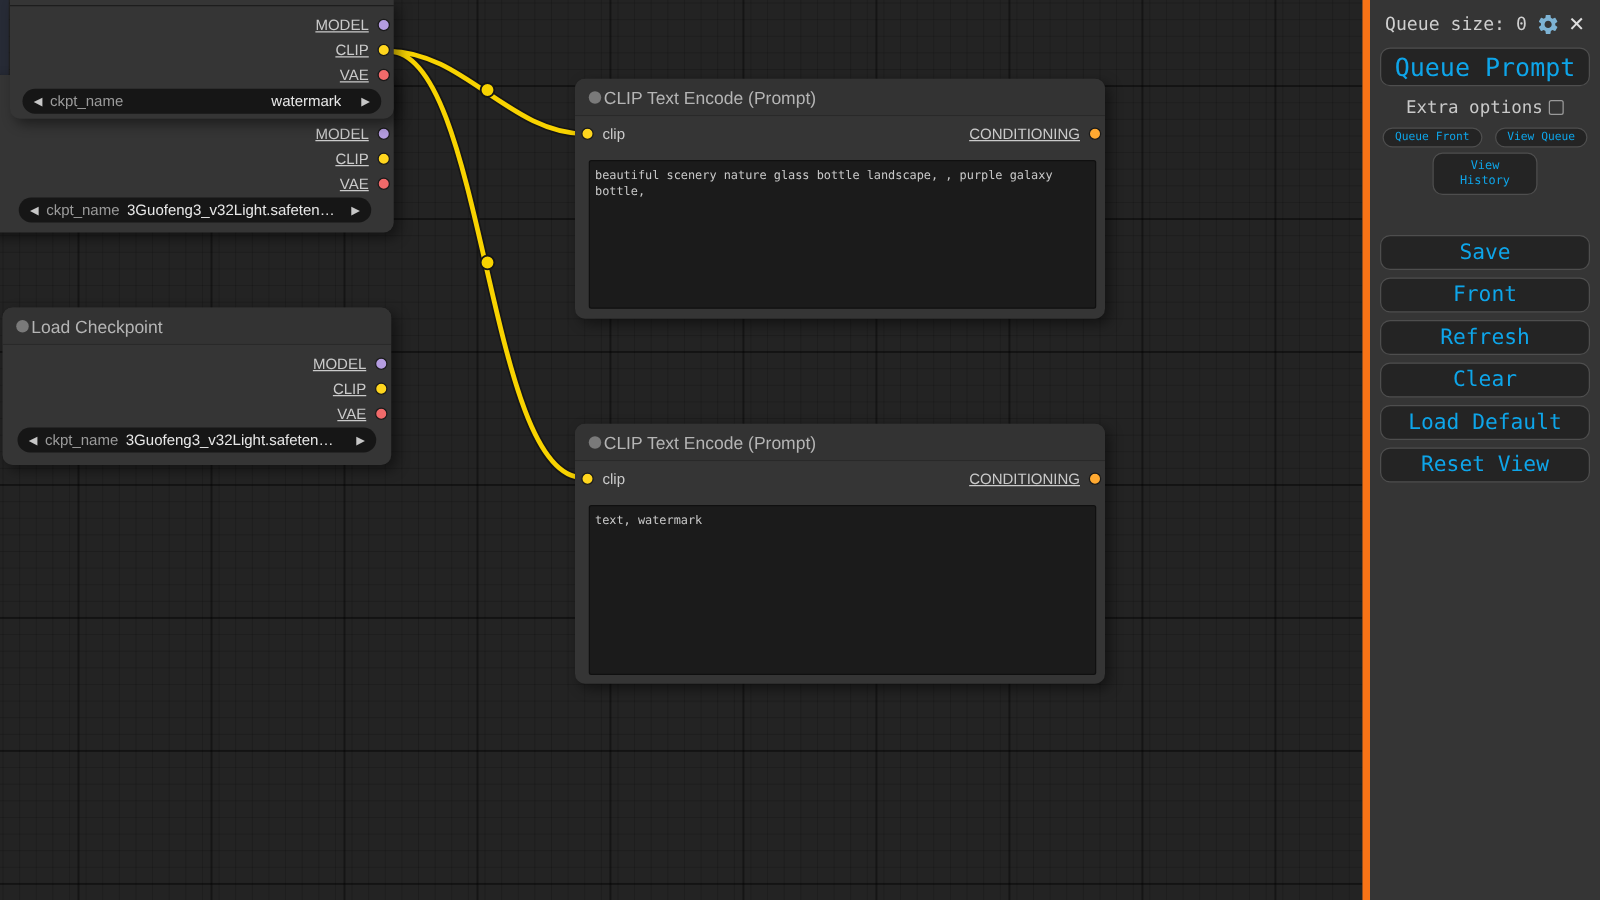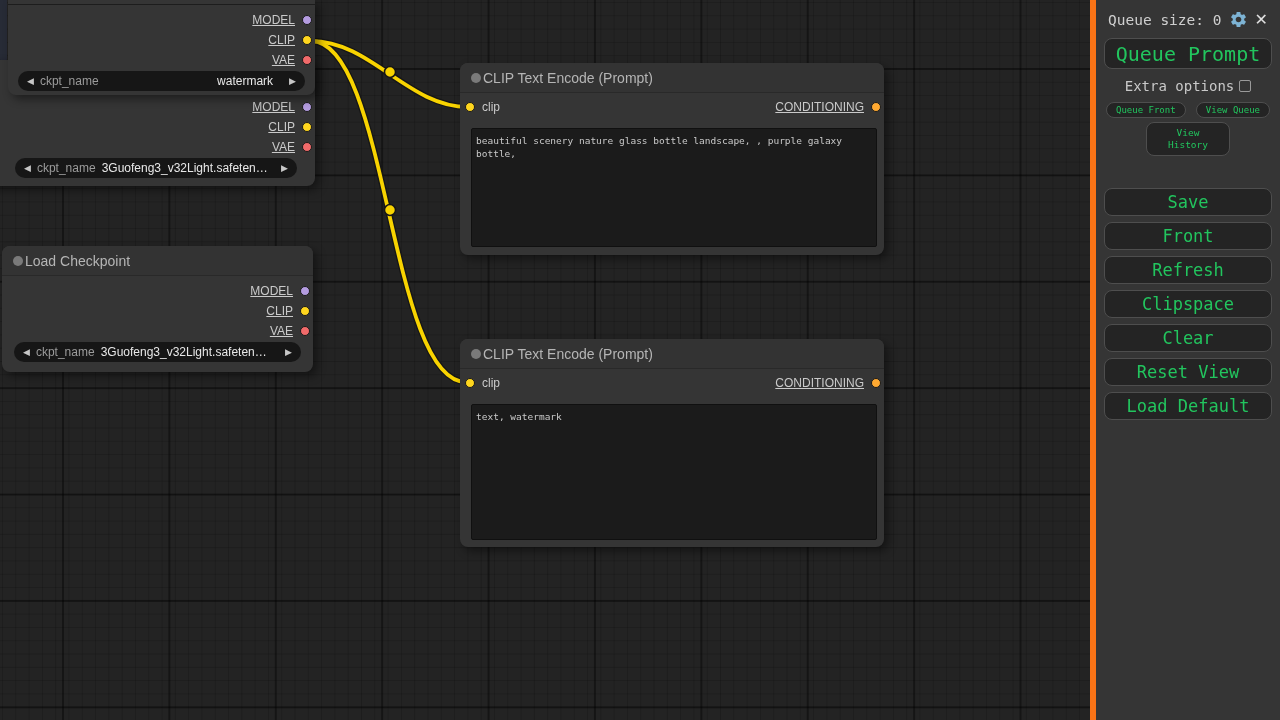--- a/index.html
+++ b/index.html
@@ -65,21 +65,21 @@
   .panel { position:absolute; left:1090px; top:0; width:190px; height:720px;
            background:#353535; border-left:6px solid #f97316;
            font-family:"DejaVu Sans Mono", monospace; color:#d8d8d8; z-index:5; }
   .panel-header { display:flex; align-items:center; gap:5px;
                   padding:10px 10px 0 12px; font-size:14.5px; color:#cfcfcf; }
   .qsize { flex:1; white-space:nowrap; }
   .gear { width:19px; height:19px; cursor:pointer; flex:none; }
   .close-x { font-size:16px; font-weight:bold; color:#e0e0e0; cursor:pointer;
              flex:none; padding:0 2px; font-family:"DejaVu Sans", sans-serif; }
   .btn { display:block; background:#242424; border:1px solid #4e4e4e;
-         border-radius:8px; color:#22c55e; font-family:inherit;
+         border-radius:8px; color:#0ea5e9; font-family:inherit;
          text-align:center; cursor:pointer; }
   .btn-queue { margin:9px auto 0; width:168px; height:31px; font-size:20px; }
   .extra-row { display:flex; justify-content:center; align-items:center; gap:5px;
                margin-top:9px; font-size:14px; color:#c9c9c9; }
   .checkbox { width:12px; height:12px; border:1px solid #9a9a9a; border-radius:2px;
               background:transparent; cursor:pointer; }
   .row-small { display:flex; justify-content:space-between; padding:0 10px; margin-top:8px; }
   .btn-small { font-size:9px; height:16px; line-height:14px; padding:0 9px; border-radius:8px; }
   .btn-history { margin:4px auto 0; width:84px; font-size:9.5px; line-height:12px;
                  padding:4px 0; border-radius:8px; }
@@ -233,17 +233,16 @@
   </div>
 
   <button class="btn btn-history">
     <span style="display:block">View</span>
     <span style="display:block">History</span>
   </button>
 
   <button class="btn btn-main first">Save</button>
   <button class="btn btn-main">Front</button>
   <button class="btn btn-main">Refresh</button>
-  <button class="btn btn-main">Clipspace</button>
   <button class="btn btn-main">Clear</button>
+  <button class="btn btn-main">Load Default</button>
   <button class="btn btn-main">Reset View</button>
-  <button class="btn btn-main">Load Default</button>
 </div>
 
 </body></html>

